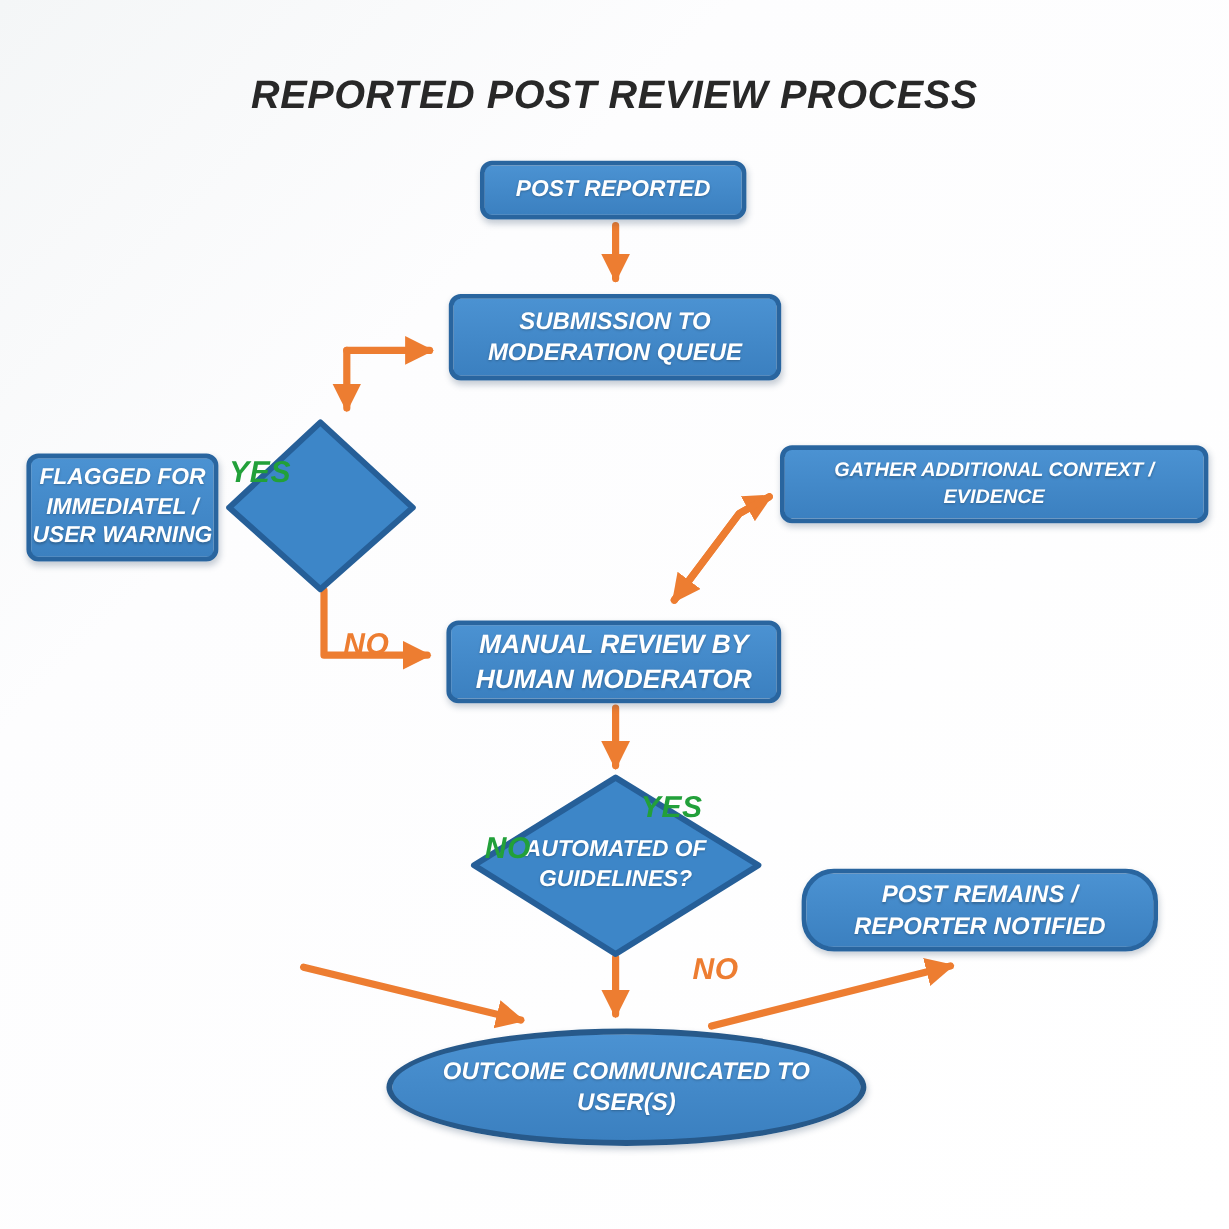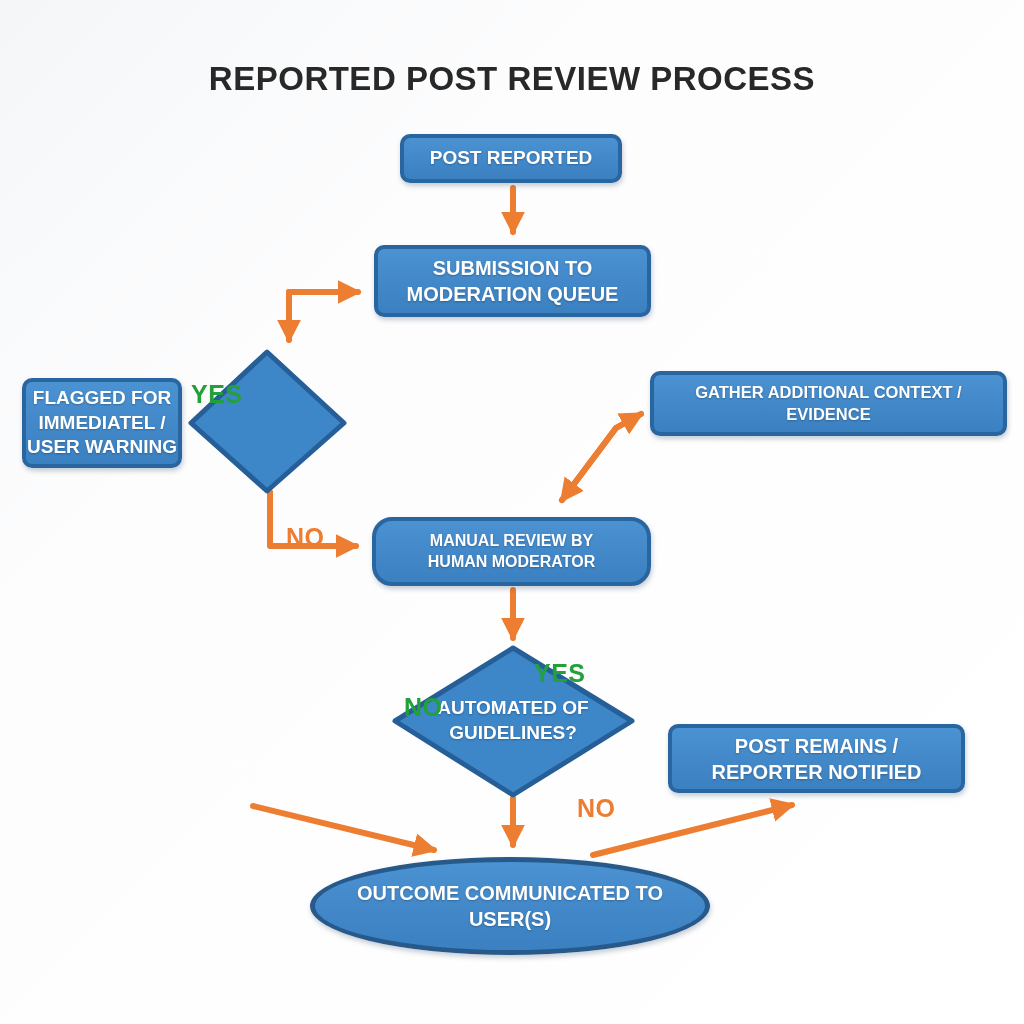--- a/index.html
+++ b/index.html
@@ -1,19 +1,20 @@
 <!DOCTYPE html>
 <html><head>
 <meta charset="utf-8">
 <style>
   html,body{margin:0;padding:0;background:#ffffff;}
   .stage{
     position:relative;width:1024px;height:1024px;margin:0 auto;overflow:hidden;
     background:linear-gradient(135deg,#f4f6f7 0%,#fdfdfe 30%,#ffffff 100%);
     font-family:"Liberation Sans",sans-serif;
+    font-style:italic;
   }
   .title{
     position:absolute;left:0;top:60px;width:100%;text-align:center;
     font-size:33px;font-weight:700;letter-spacing:0.5px;color:#282828;
   }
   svg.wires{position:absolute;left:0;top:0;z-index:1;}
   .edge{stroke:#ED7D31;stroke-width:6;fill:none;stroke-linecap:round;stroke-linejoin:round;}
   .arrowhead{fill:#ED7D31;}
   .diamond{fill:#3d86c8;stroke:#265f98;stroke-width:5;stroke-linejoin:round;}
   .node{
@@ -36,24 +37,24 @@
   .edge-label{
     position:absolute;z-index:3;font-size:25px;font-weight:700;letter-spacing:0.5px;margin-top:32px;
   }
   .lbl-yes{color:#22a03a;}
   .lbl-no{color:#ED7D31;}
   
   #n-post-reported   {left:400px;top:134px;width:214px;height:41px;font-size:19px;}
   #n-submission      {left:374px;top:245px;width:269px;height:64px;font-size:20px;}
   #n-flagged         {left:22px; top:378px;width:152px;height:82px;font-size:19px;}
   #n-gather          {left:650px;top:371px;width:349px;height:57px;font-size:16.5px;}
-  #n-manual          {left:372px;top:517px;width:271px;height:61px;font-size:16px;border-radius:20px;}
+  #n-manual          {left:372px;top:517px;width:271px;height:61px;font-size:22px;}
   #n-moderator       {left:62px; top:722px;width:293px;height:63px;font-size:19px;}
-  #n-post-remains    {left:668px;top:724px;width:289px;height:61px;font-size:20px;}
-  #n-outcome         {left:310px;top:857px;width:390px;height:88px;font-size:20px;}
+  #n-post-remains    {left:668px;top:724px;width:289px;height:61px;font-size:20px;border-radius:27px;}
+  #n-outcome         {left:322px;top:857px;width:390px;height:88px;font-size:20px;}
   #d-automated-label {left:187px;top:392px;width:160px;height:60px;font-size:20px;}
   #d-violation-label {left:403px;top:690px;width:220px;height:62px;font-size:19px;}
   #el-automated-yes  {left:191px;top:348px;}
   #el-automated-no   {left:286px;top:491px;}
   #el-violation-yes  {left:534px;top:627px;}
   #el-violation-no-left {left:404px;top:661px;}
   #el-violation-no-right{left:577px;top:762px;}
 </style>
 </head>
 <body>

